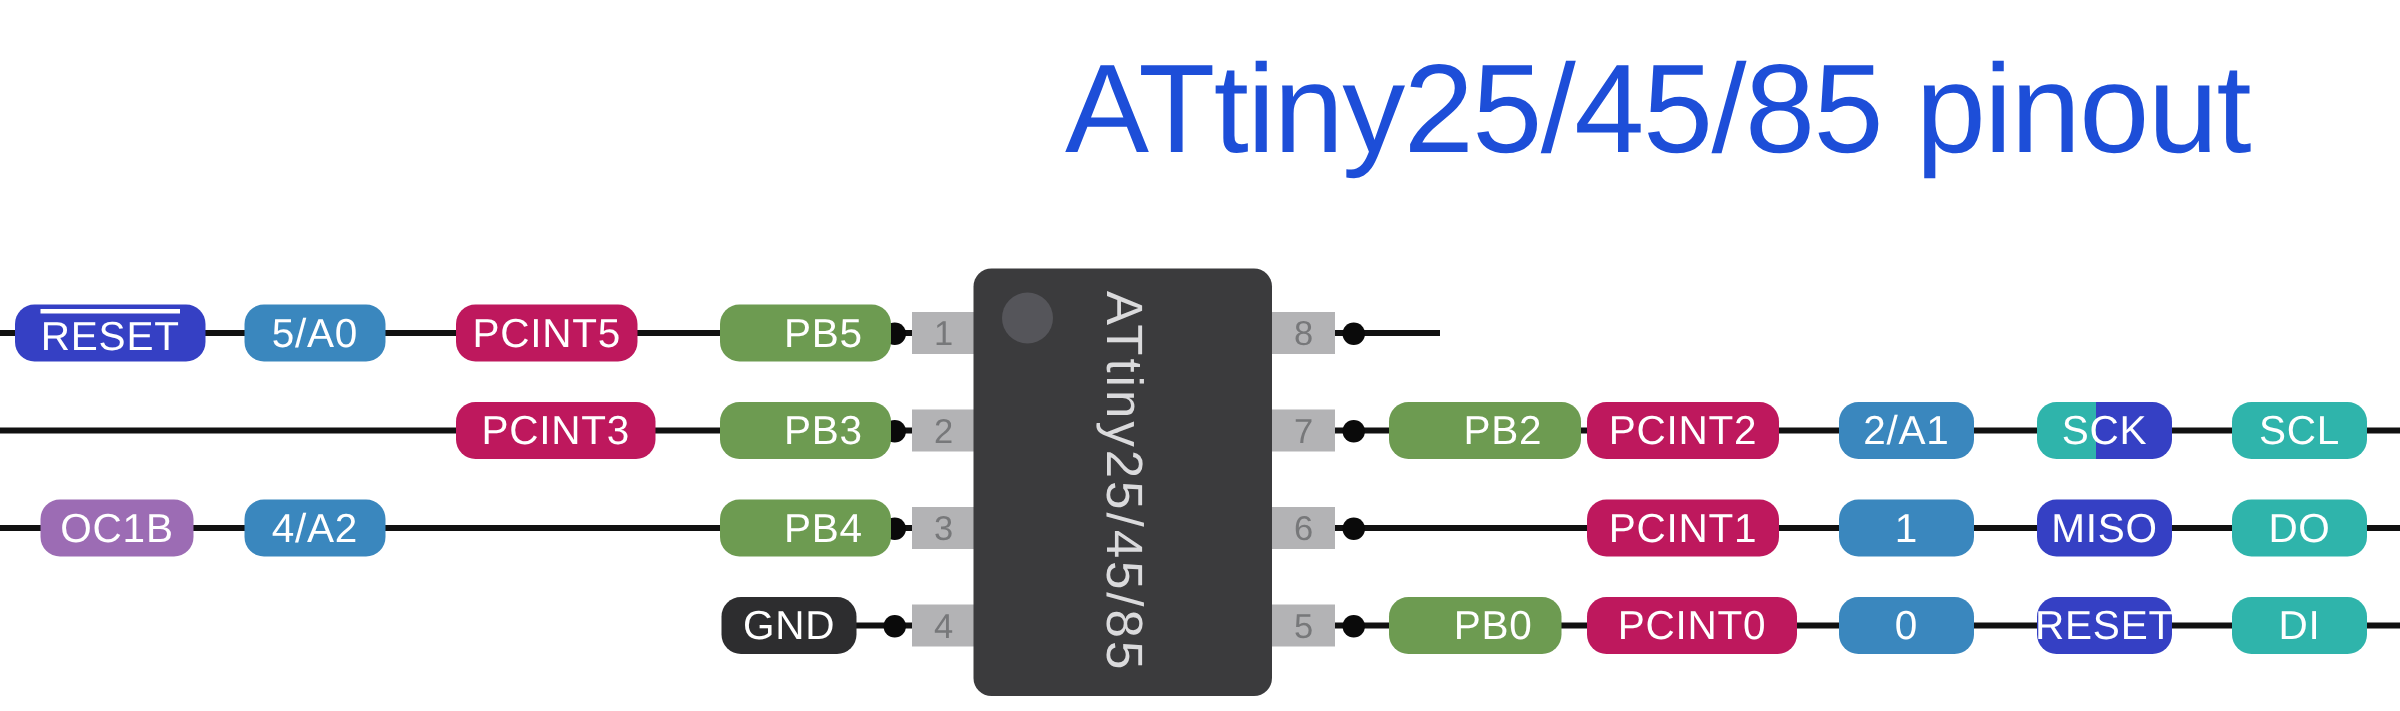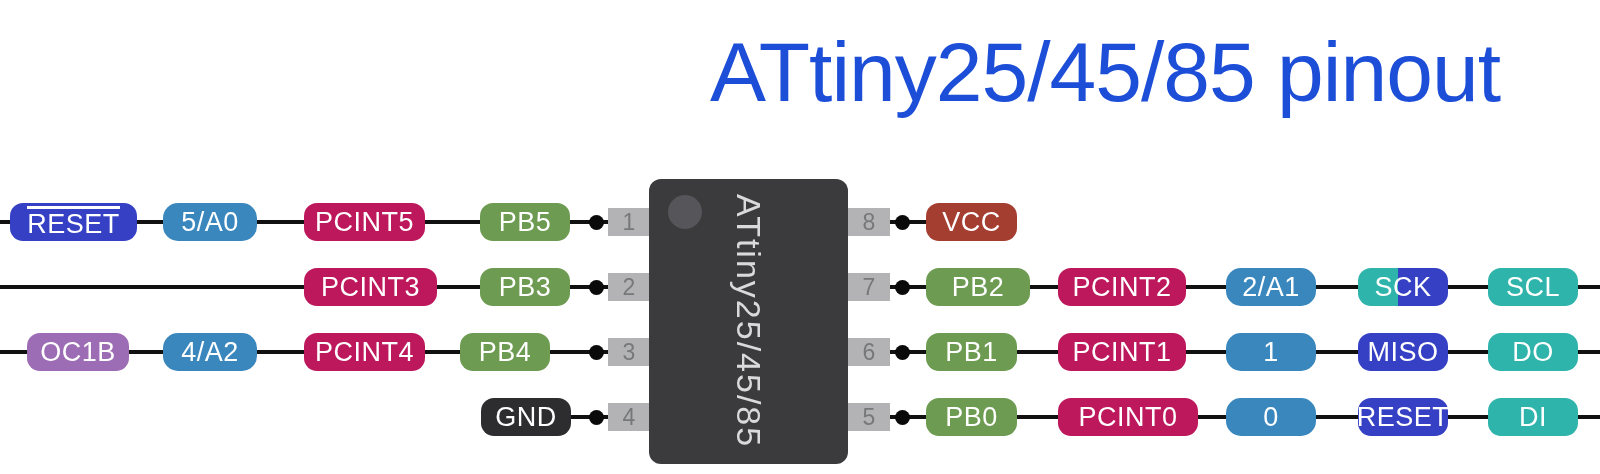--- a/index.html
+++ b/index.html
@@ -22,24 +22,24 @@
   }
   .dot{
     position:absolute;width:15px;height:15px;border-radius:50%;
     background:#0a0a0a;z-index:3;
   }
   .badge{
     position:absolute;height:38px;border-radius:13px;z-index:4;
     display:flex;align-items:center;justify-content:center;
     font-size:27px;color:#ffffff;letter-spacing:0.5px;white-space:nowrap;
   }
-  .blue{background:#3a87be;border-radius:15px;}
+  .blue{background:#3a87be;}
   .darkblue{background:#3540c4;}
   .teal{background:#2fb4ab;}
-  .green{background:#6d9b51;}
+  .green{background:#6d9b51;padding-left:24px;}
   .gray{background:#be185d;}
   .red{background:#a43e31;}
   .purple{background:#9c6cb4;}
   .gnd{background:#2d2d2f;}
   .split{background:linear-gradient(to right,#2fb4ab 0 44%,#3540c4 44% 100%);}
   .ovl{border-top:3px solid #ffffff;padding-top:1px;line-height:1.05;}
   .chip{
     position:absolute;left:649px;top:179px;width:199px;height:285px;
     background:#3b3b3d;border-radius:12px;z-index:5;
     display:flex;align-items:center;justify-content:center;
@@ -65,47 +65,44 @@
       <span class="ovl">RESET</span>
     </div>
   <div class="badge blue" style="left:163px;top:203px;width:94px">5/A0</div>
   <div class="badge gray" style="left:304px;top:203px;width:121px">PCINT5</div>
   <div class="badge green" style="left:480px;top:203px;width:90px">PB5</div>
   <div class="dot" style="left:589px;top:215px"></div>
   <div class="tab" style="left:608px;top:208px">1</div>
   <div class="tab" style="left:848px;top:208px">8</div>
   <div class="wire" style="left:888px;top:220px;width:72px"></div>
   <div class="dot" style="left:895px;top:215px"></div>
-  <div class="badge red" style="left:926px;top:203px;width:91px">VCC</div>
 
   <div class="wire" style="left:0;top:285px;width:616px"></div>
   <div class="badge gray" style="left:304px;top:268px;width:133px">PCINT3</div>
   <div class="badge green" style="left:480px;top:268px;width:90px">PB3</div>
   <div class="dot" style="left:589px;top:280px"></div>
   <div class="tab" style="left:608px;top:273px">2</div>
   <div class="tab" style="left:848px;top:273px">7</div>
   <div class="wire" style="left:888px;top:285px;width:712px"></div>
   <div class="dot" style="left:895px;top:280px"></div>
   <div class="badge green" style="left:926px;top:268px;width:104px">PB2</div>
   <div class="badge gray" style="left:1058px;top:268px;width:128px">PCINT2</div>
   <div class="badge blue" style="left:1226px;top:268px;width:90px">2/A1</div>
   <div class="badge split" style="left:1358px;top:268px;width:90px">SCK</div>
   <div class="badge teal" style="left:1488px;top:268px;width:90px">SCL</div>
 
   <div class="wire" style="left:0;top:350px;width:616px"></div>
   <div class="badge purple" style="left:27px;top:333px;width:102px">OC1B</div>
   <div class="badge blue" style="left:163px;top:333px;width:94px">4/A2</div>
-  <div class="badge gray" style="left:304px;top:333px;width:121px">PCINT4</div>
-  <div class="badge green" style="left:460px;top:333px;width:90px">PB4</div>
+  <div class="badge green" style="left:480px;top:333px;width:90px">PB4</div>
   <div class="dot" style="left:589px;top:345px"></div>
   <div class="tab" style="left:608px;top:338px">3</div>
   <div class="tab" style="left:848px;top:338px">6</div>
   <div class="wire" style="left:888px;top:350px;width:712px"></div>
   <div class="dot" style="left:895px;top:345px"></div>
-  <div class="badge green" style="left:926px;top:333px;width:91px">PB1</div>
   <div class="badge gray" style="left:1058px;top:333px;width:128px">PCINT1</div>
   <div class="badge blue" style="left:1226px;top:333px;width:90px">1</div>
   <div class="badge darkblue" style="left:1358px;top:333px;width:90px">MISO</div>
   <div class="badge teal" style="left:1488px;top:333px;width:90px">DO</div>
 
   <div class="wire" style="left:520px;top:415px;width:96px"></div>
   <div class="badge gnd" style="left:481px;top:398px;width:90px">GND</div>
   <div class="dot" style="left:589px;top:410px"></div>
   <div class="tab" style="left:608px;top:403px">4</div>
   <div class="tab" style="left:848px;top:403px">5</div>

